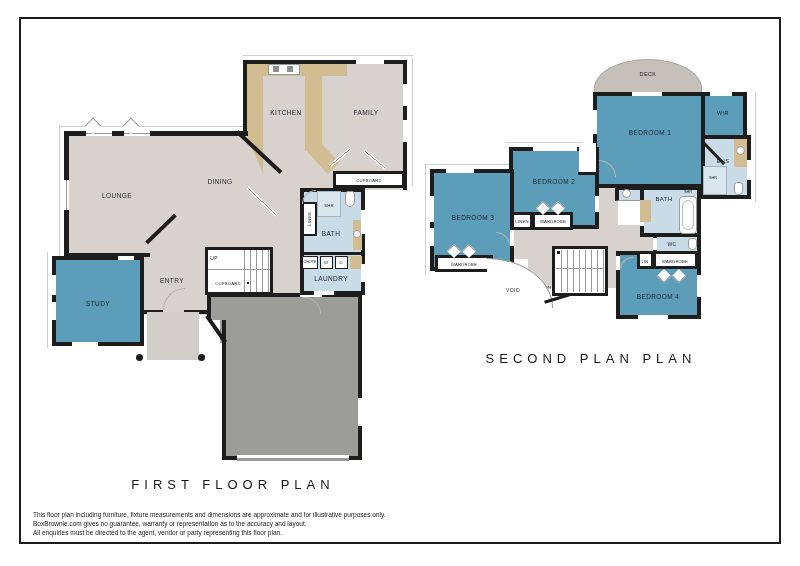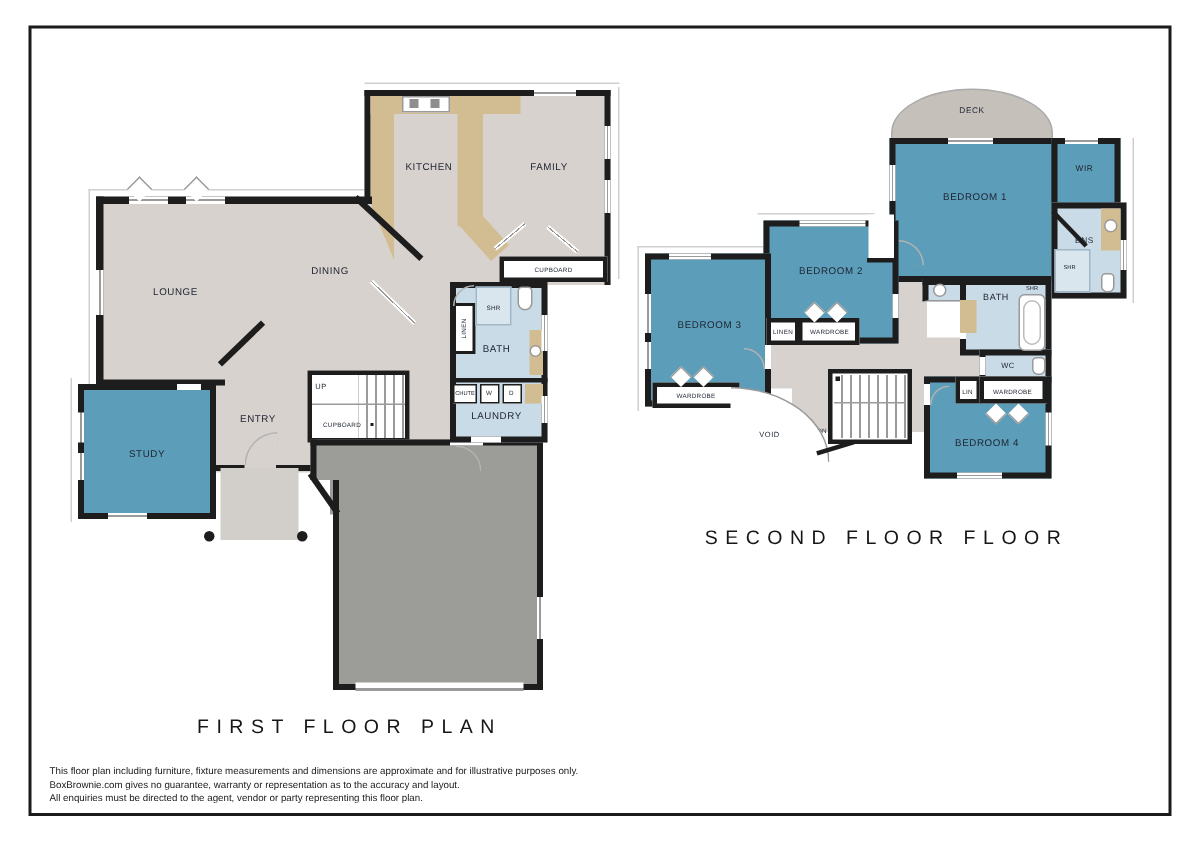--- a/index.html
+++ b/index.html
@@ -244,21 +244,21 @@
     <div class="arc" style="left:599px;top:160px;width:17px;height:17px;transform:rotate(90deg);"></div>
     <div class="arc" style="left:496px;top:232px;width:14px;height:14px;transform:rotate(90deg);"></div>
     <div class="arc" style="left:620px;top:257px;width:13px;height:13px;"></div>
 
     <div class="lbl" style="left:650px;top:132px;">BEDROOM 1</div>
     <div class="lbl lbl-md" style="left:723px;top:113px;">WIR</div>
     <div class="lbl" style="left:554px;top:181px;">BEDROOM 2</div>
     <div class="lbl" style="left:473px;top:217px;">BEDROOM 3</div>
     <div class="lbl" style="left:658px;top:296px;">BEDROOM 4</div>
 
-    <div class="title" style="left:591px;top:358px;">SECOND FLOOR FLOOR</div>
+    <div class="title" style="left:591px;top:358px;">SECOND PLAN PLAN</div>
   </div>
 
   <div>
     <div class="disc" style="left:33px;top:511px;">This floor plan including furniture, fixture measurements and dimensions are approximate and for illustrative purposes only.</div>
     <div class="disc" style="left:33px;top:520px;">BoxBrownie.com gives no guarantee, warranty or representation as to the accuracy and layout.</div>
     <div class="disc" style="left:33px;top:529px;">All enquiries must be directed to the agent, vendor or party representing this floor plan.</div>
   </div>
 </div>
 
 </body></html>

